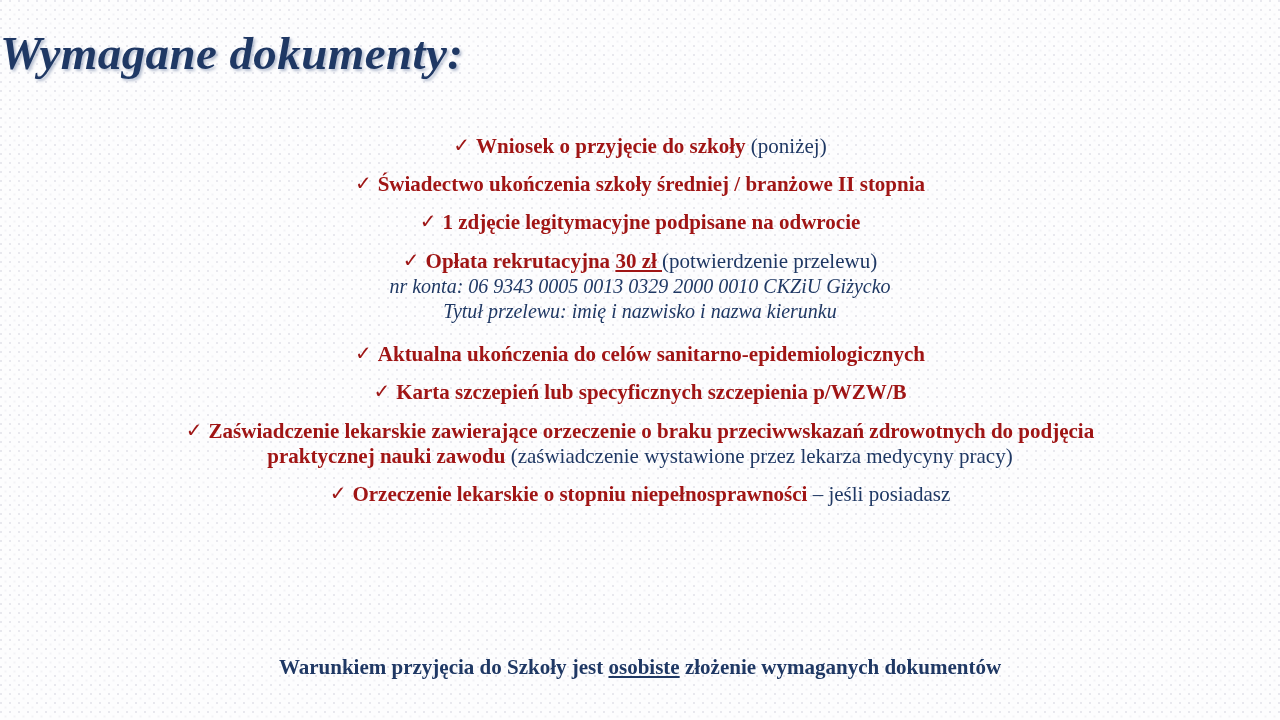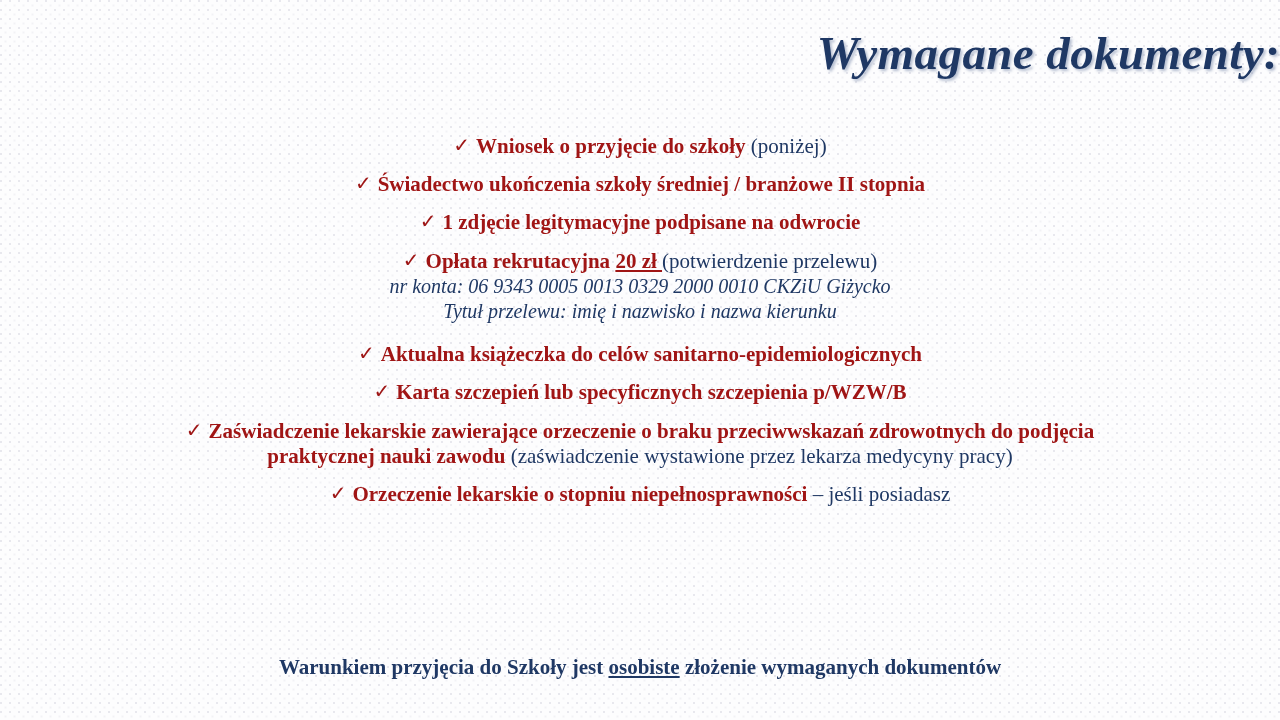--- a/index.html
+++ b/index.html
@@ -27,21 +27,21 @@
     height: 720px;
     box-sizing: border-box;
   }
 
   
   .title {
     position: absolute;
     top: 28px;
     left: 0;
     width: 1280px;
-    text-align: right;
+    text-align: left;
     font-size: 47px;
     line-height: 1.08;
     font-weight: bold;
     font-style: italic;
     color: #1f3864;
     letter-spacing: 0.4px;
     text-shadow: 2px 2px 3px rgba(90, 110, 150, 0.45);
     white-space: nowrap;
   }
 
@@ -137,29 +137,29 @@
 
     <div class="doc-item line-main">
       <span class="check">✓</span><span class="red">Świadectwo ukończenia szkoły średniej / branżowe II stopnia</span>
     </div>
 
     <div class="doc-item line-main">
       <span class="check">✓</span><span class="red">1 zdjęcie legitymacyjne podpisane na odwrocie</span>
     </div>
 
     <div class="doc-item line-main">
-      <span class="check">✓</span><span class="red">Opłata rekrutacyjna </span><span class="red under">20 zł </span><span class="navy">(potwierdzenie przelewu)</span>
+      <span class="check">✓</span><span class="red">Opłata rekrutacyjna </span><span class="red under">30 zł </span><span class="navy">(potwierdzenie przelewu)</span>
       <span class="sub-line">nr konta: 06 9343 0005 0013 0329 2000 0010 CKZiU Giżycko</span>
       <span class="sub-line">Tytuł przelewu: imię i nazwisko i nazwa kierunku</span>
     </div>
 
     <div class="spacer-small"></div>
 
     <div class="doc-item line-main">
-      <span class="check">✓</span><span class="red">Aktualna książeczka  do celów sanitarno-epidemiologicznych</span>
+      <span class="check">✓</span><span class="red">Aktualna ukończenia  do celów sanitarno-epidemiologicznych</span>
     </div>
 
     <div class="doc-item line-main">
       <span class="check">✓</span><span class="red">Karta szczepień lub specyficznych szczepienia p/WZW/B</span>
     </div>
 
     <div class="doc-item item-wide">
       <span class="check">✓</span><span class="red">Zaświadczenie lekarskie zawierające orzeczenie o braku przeciwwskazań  zdrowotnych do podjęcia</span><br><span class="red">praktycznej nauki zawodu </span><span class="navy ital">(zaświadczenie wystawione przez lekarza medycyny pracy)</span>
     </div>
 

